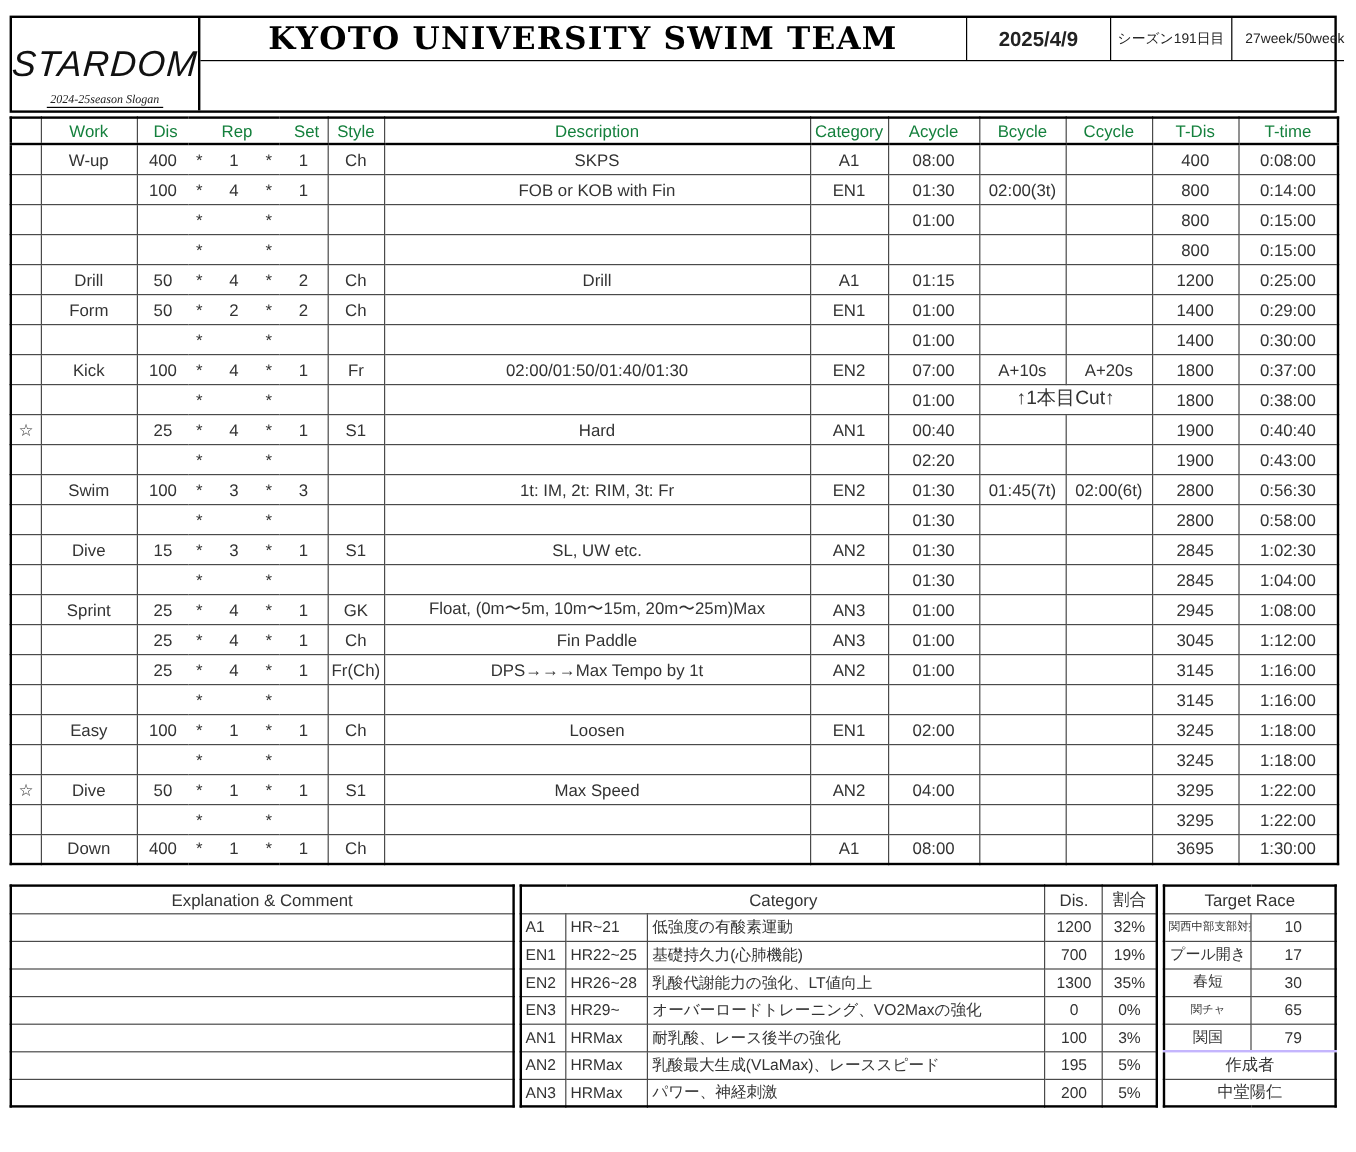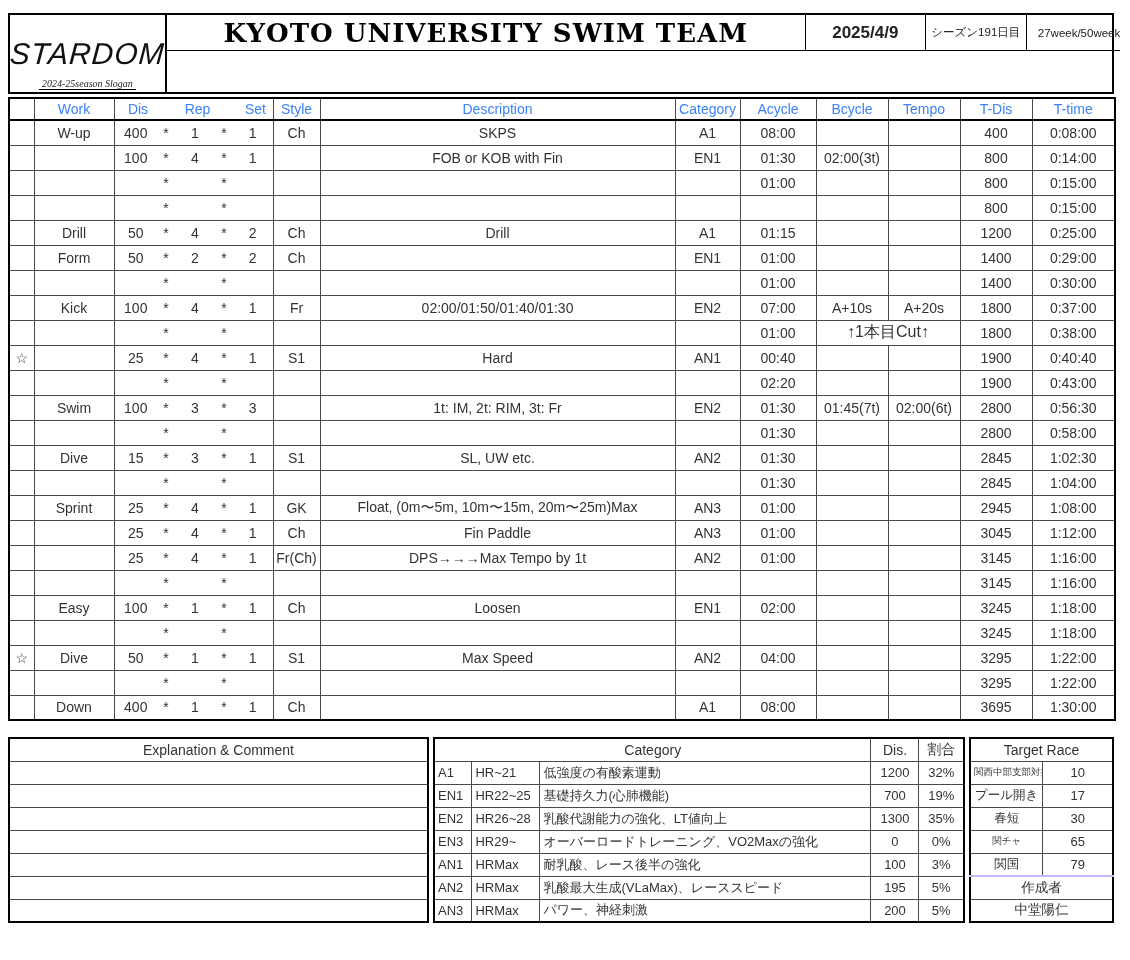--- a/index.html
+++ b/index.html
@@ -22,21 +22,21 @@
   .season-box { width: 101px; display: flex; align-items: center; justify-content: center; font-size: 11.5px; border-right: 1px solid #000; }
   .week-box { flex: 1; display: flex; align-items: center; justify-content: center; font-size: 11.5px; margin-left: 11px; }
   .slogan-box { width: 639px; display: flex; align-items: center; justify-content: center; font-style: italic; font-weight: bold; font-size: 22px; border-right: 1px solid #000; margin-left: 48px; }
   .theme-label-box { width: 75px; display: flex; align-items: center; justify-content: center; text-align: center; font-style: italic; font-size: 13px; line-height: 1.15; border-right: 1px solid #000; font-family: "Liberation Mono", monospace; }
   .theme-value-box { flex: 1; display: flex; align-items: center; justify-content: center; font-style: italic; font-weight: bold; font-size: 19px; font-family: "Liberation Mono", monospace; }
 
   
   table { border-collapse: collapse; table-layout: fixed; }
   .main-table { width: 1106px; margin-top: 3px; border: 2px solid #000; font-size: 14px; color: #333; }
   .main-table th, .main-table td { border: 1px solid #4a4a4a; height: 25px; text-align: center; overflow: hidden; white-space: nowrap; padding: 0 2px; font-weight: normal; }
-  .main-table thead th { height: 22px; border-bottom: 2px solid #000; color: #3b82f6; }
+  .main-table thead th { height: 22px; border-bottom: 2px solid #000; color: #15803d; }
   .main-table tr.grp td { border-top: 1.8px solid #1a1a1a; }
   .noR { border-right: none !important; }
   .noL { border-left: none !important; }
   .dis-head { display: grid; grid-template-columns: 43px 18px 40px 18px 40px; }
   .star { font-size: 14px; color: #333; }
   .jp { font-size: 16px; }
 
   
   .bottom { display: flex; margin-top: 16px; align-items: flex-start; }
   .btab { border: 2px solid #000; font-size: 13px; color: #333; }
@@ -110,21 +110,21 @@
               <span>Rep</span>
               <span></span>
               <span>Set</span>
             </div>
           </th>
           <th>Style</th>
           <th>Description</th>
           <th>Category</th>
           <th>Acycle</th>
           <th>Bcycle</th>
-          <th>Tempo</th>
+          <th>Ccycle</th>
           <th>T-Dis</th>
           <th>T-time</th>
         </tr>
       </thead>
       <tbody id="main-tbody">
           <tr class="grp">
             <td class="star"></td>
             <td>W-up</td>
             <td class="noR">400</td>
             <td class="noL noR">*</td>

